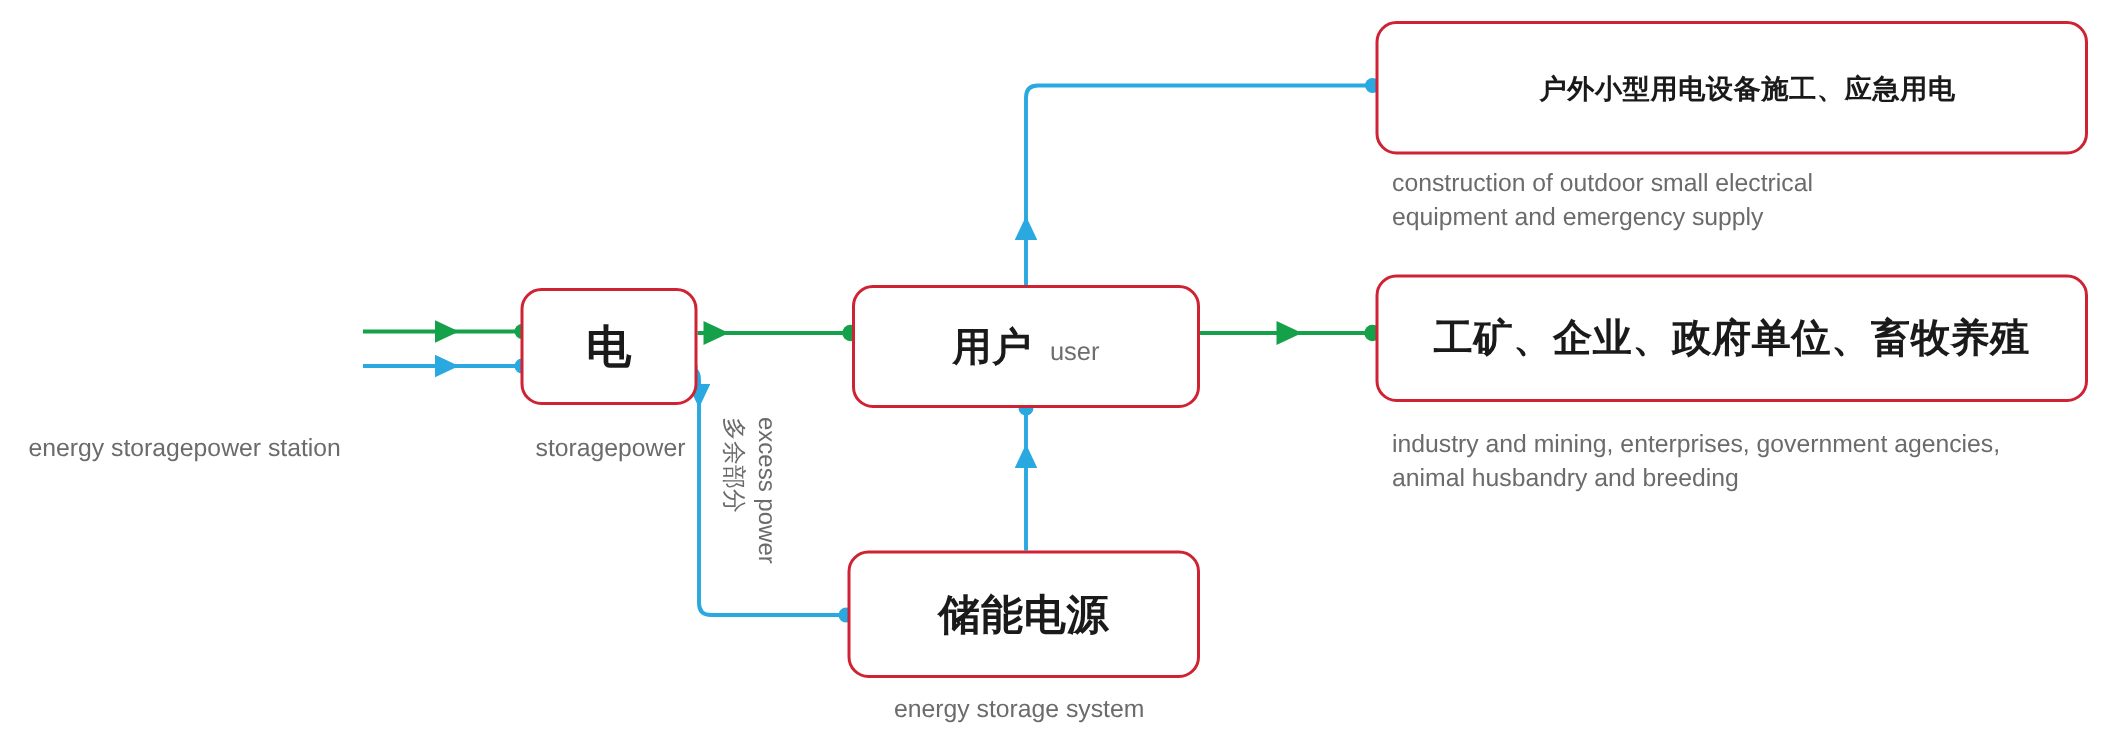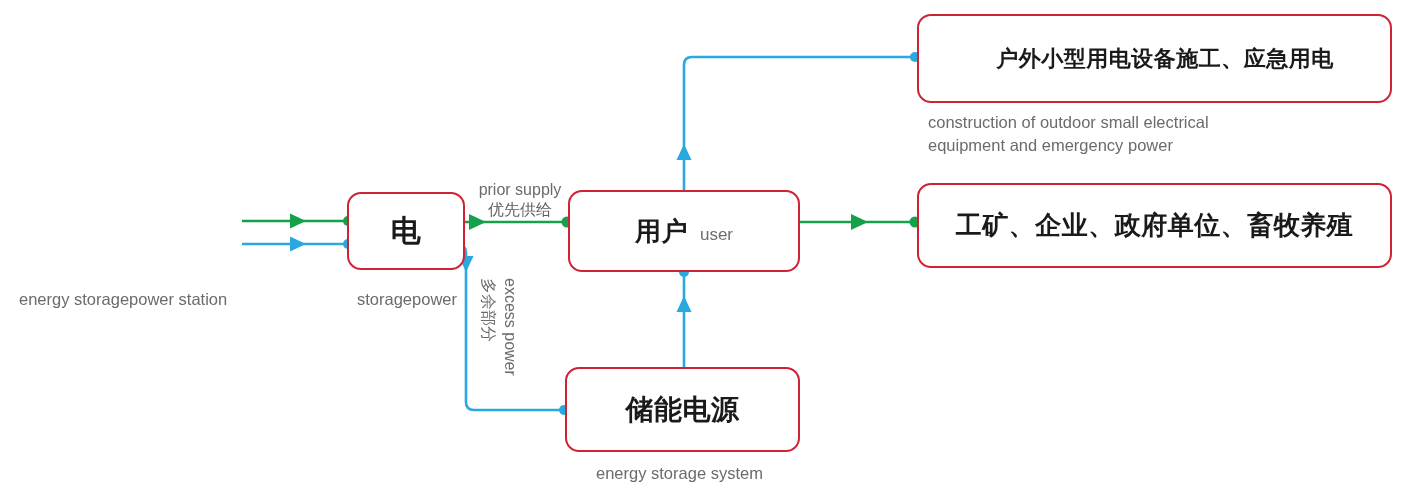--- a/index.html
+++ b/index.html
@@ -78,21 +78,21 @@
   
   #node-power-station { left: 19px;  top: 192px; width: 223px; height: 78px; }
   #node-power-station .node-label { font-size: 30px; }
   #node-electricity  { left: 347px; top: 192px; width: 118px; height: 78px; }
   #node-electricity .node-label { font-size: 30px; }
   #node-user         { left: 568px; top: 190px; width: 232px; height: 82px; }
   #node-user .node-label { font-size: 26px; display: flex; align-items: baseline; }
   #node-storage      { left: 565px; top: 367px; width: 235px; height: 85px; }
   #node-storage .node-label { font-size: 28px; }
   #node-outdoor      { left: 917px; top: 14px;  width: 475px; height: 89px; }
-  #node-outdoor .node-label { font-size: 22px; margin-left: 21px; }
+  #node-outdoor .node-label { font-size: 18px; margin-left: 21px; }
   #node-industry     { left: 917px; top: 183px; width: 475px; height: 85px; }
   #node-industry .node-label { font-size: 26px; }
 
   #cap-power-station { left: 19px;  top: 288px; }
   #cap-electricity   { left: 357px; top: 288px; }
   #cap-storage       { left: 596px; top: 462px; }
   #cap-outdoor       { left: 928px; top: 111px; }
   #cap-industry      { left: 928px; top: 285px; }
 
   #label-prior { left: 470px; top: 180px; width: 100px; }
@@ -173,27 +173,25 @@
       <span>用户</span>
       <span class="node-sub">user</span>
     </span>
   </div>
   <div class="caption" id="cap-storage">energy storage system</div>
 
   <div class="node" id="node-outdoor">
     <span class="node-label">户外小型用电设备施工、应急用电</span>
   </div>
   <div class="caption" id="cap-outdoor">construction of outdoor small electrical
-equipment and emergency power</div>
+equipment and emergency supply</div>
 
   <div class="node" id="node-industry">
     <span class="node-label">工矿、企业、政府单位、畜牧养殖</span>
   </div>
+  <div class="caption" id="cap-industry">industry and mining, enterprises, government agencies,
+animal husbandry and breeding</div>
 
-  <div class="edge-label" id="label-prior">
-    <span>prior supply</span>
-    <span class="cn">优先供给</span>
-  </div>
 
   <div class="vert-label" id="label-excess-en">excess power</div>
   <div class="vert-label" id="label-excess-cn">多余部分</div>
 
 </div>
 
 </body></html>

